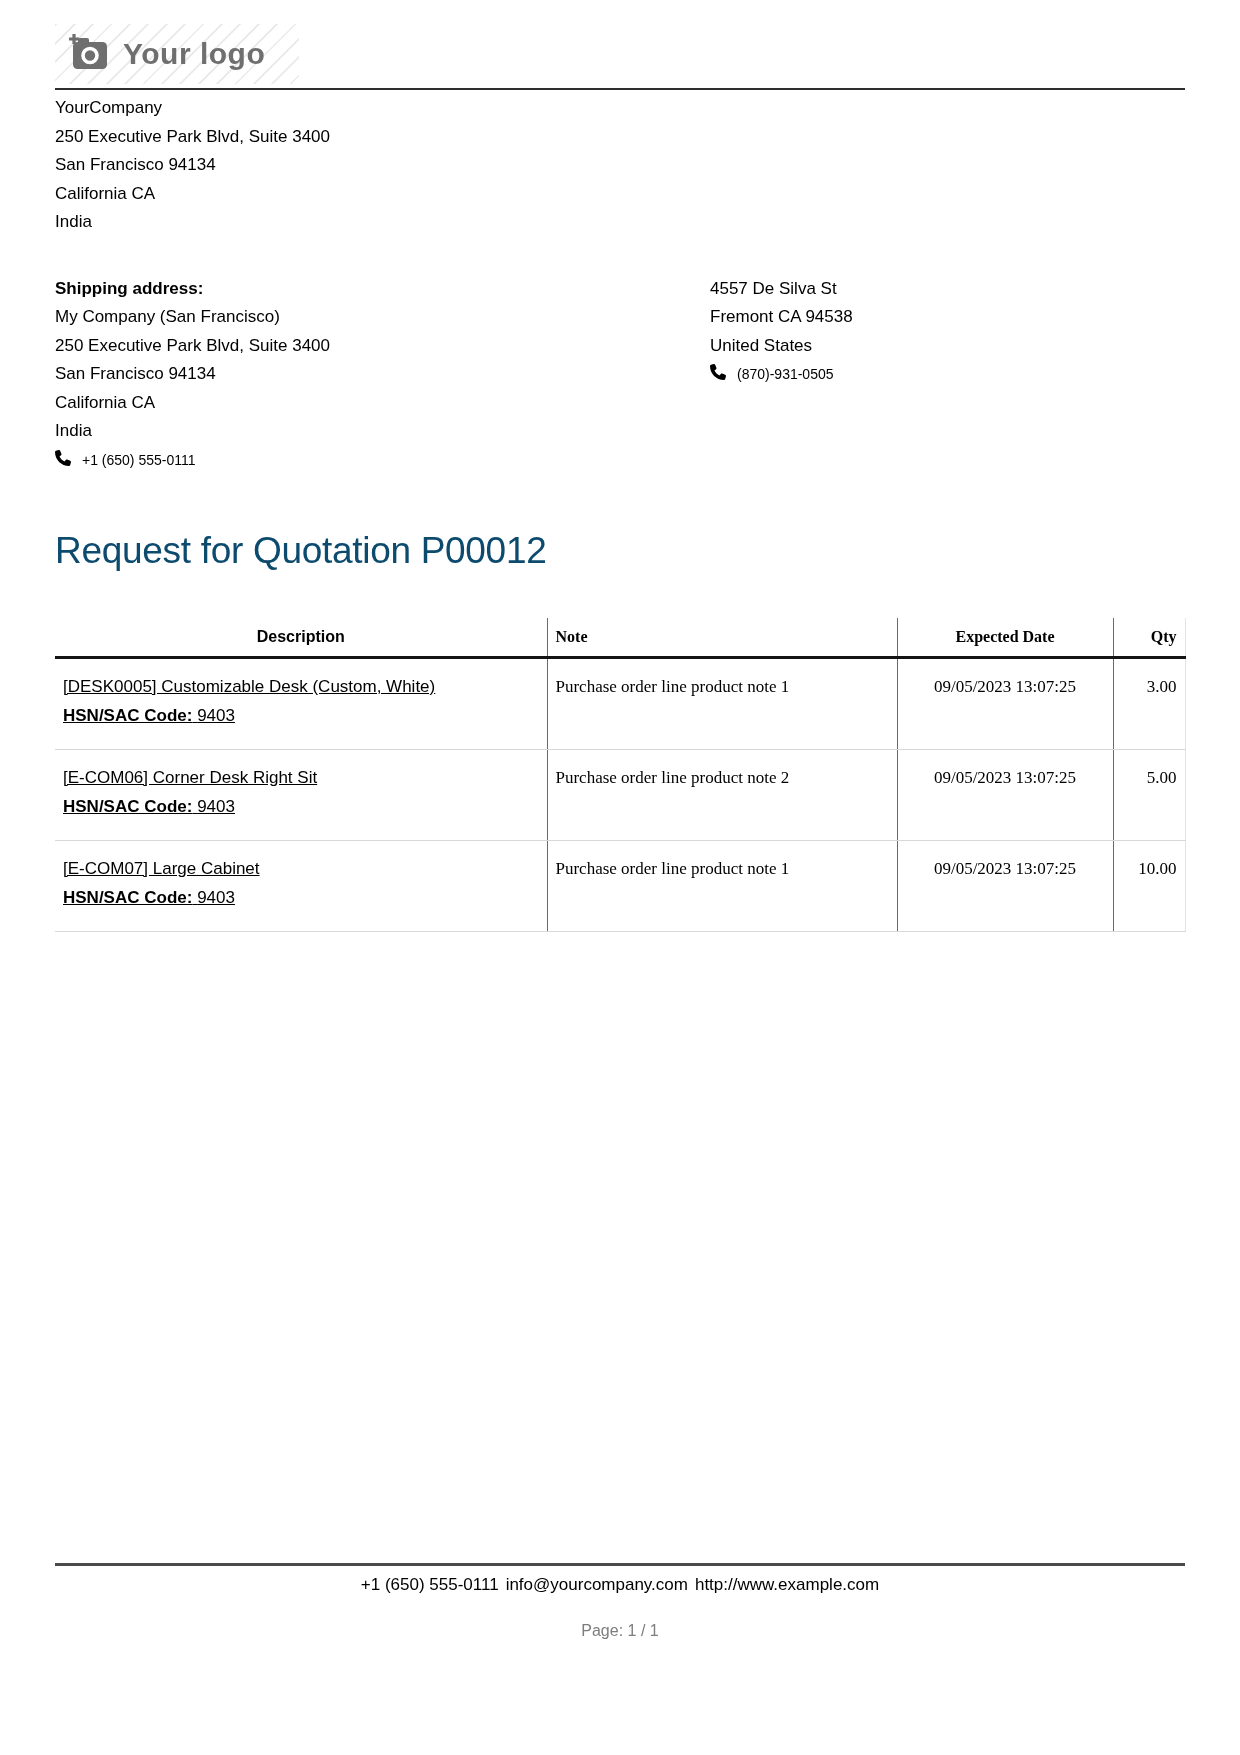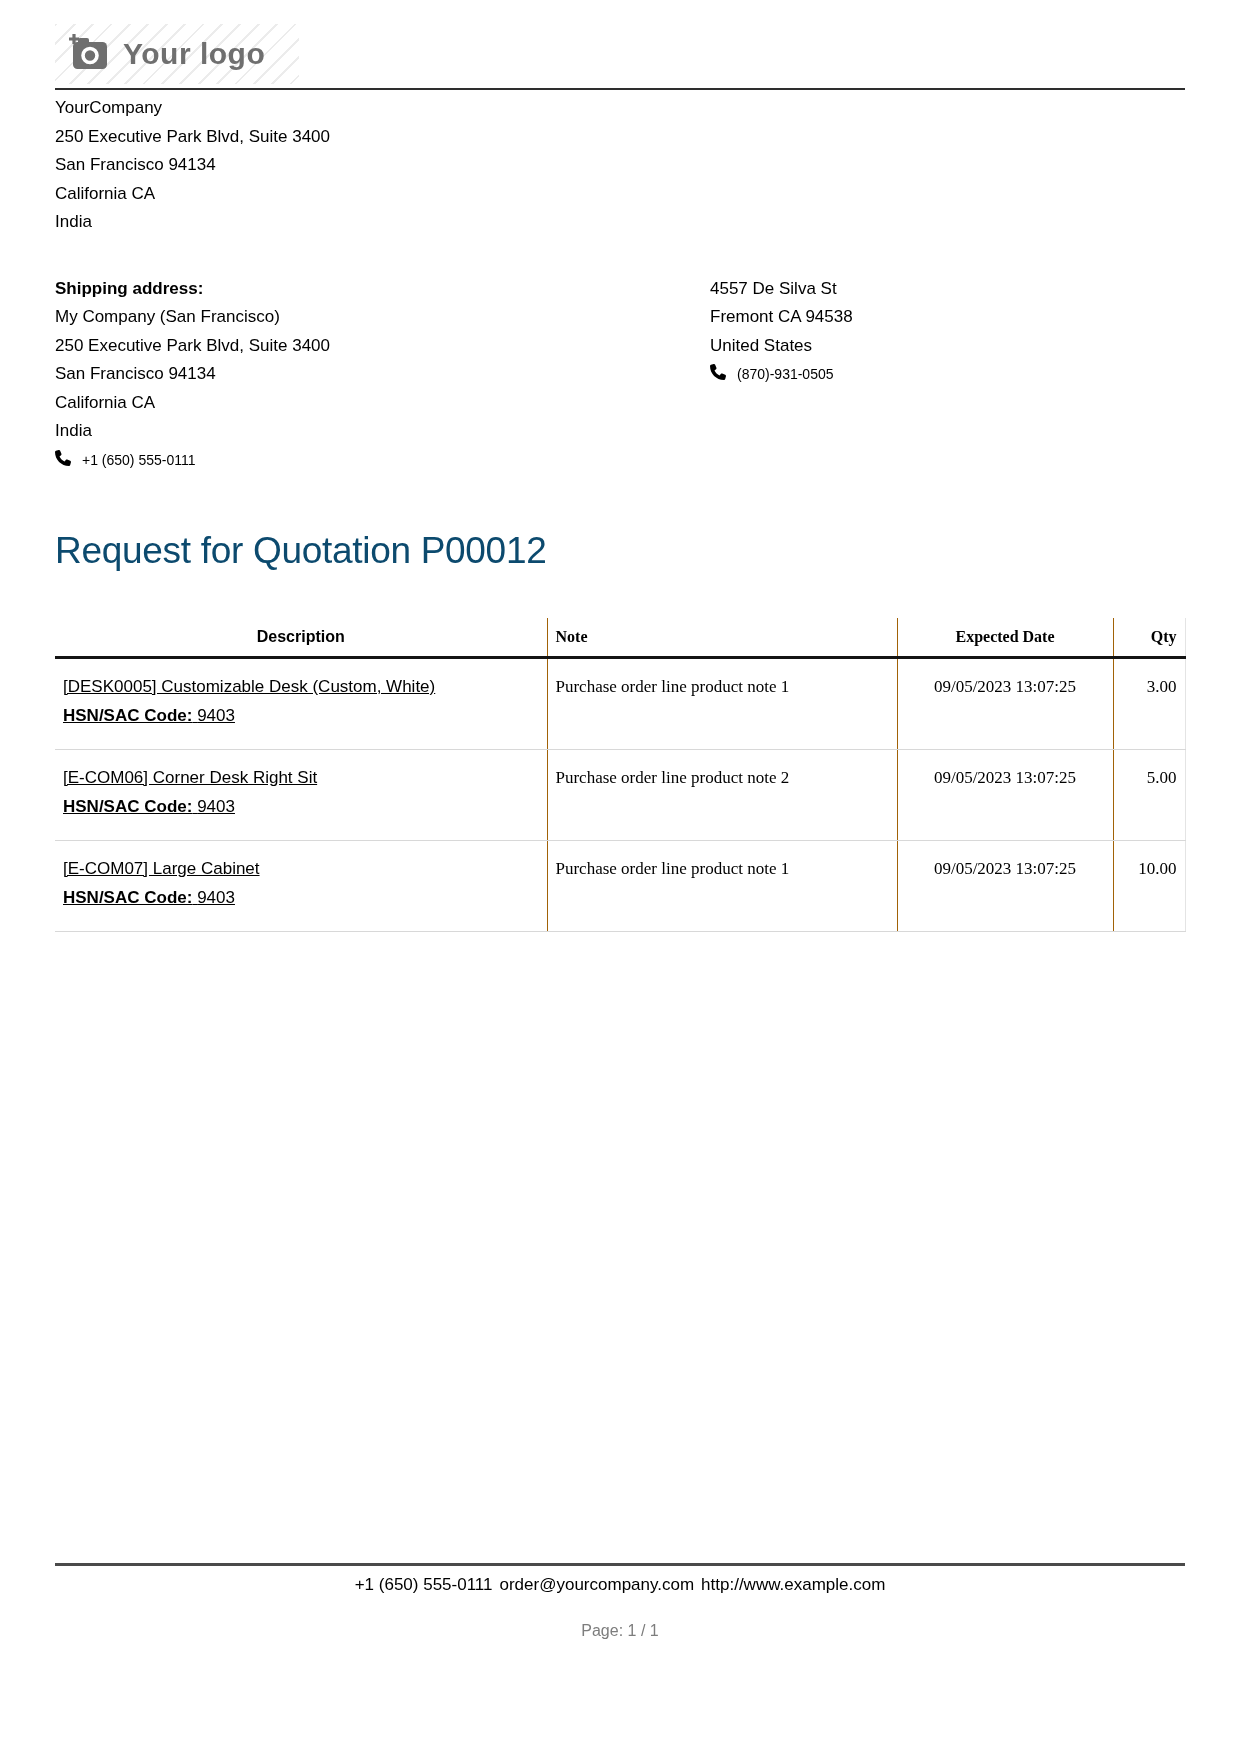--- a/index.html
+++ b/index.html
@@ -174,18 +174,18 @@
         </tr>
       </tbody>
     </table>
 
   </div>
 
   <div class="footer">
     <div class="footer-rule"></div>
     <div class="footer-contact">
       <span>+1 (650) 555-0111</span>
-      <span>order@yourcompany.com</span>
+      <span>info@yourcompany.com</span>
       <span>http://www.example.com</span>
     </div>
     <div class="footer-page">Page: 1 / 1</div>
   </div>
 </div>
 
 </body></html>

